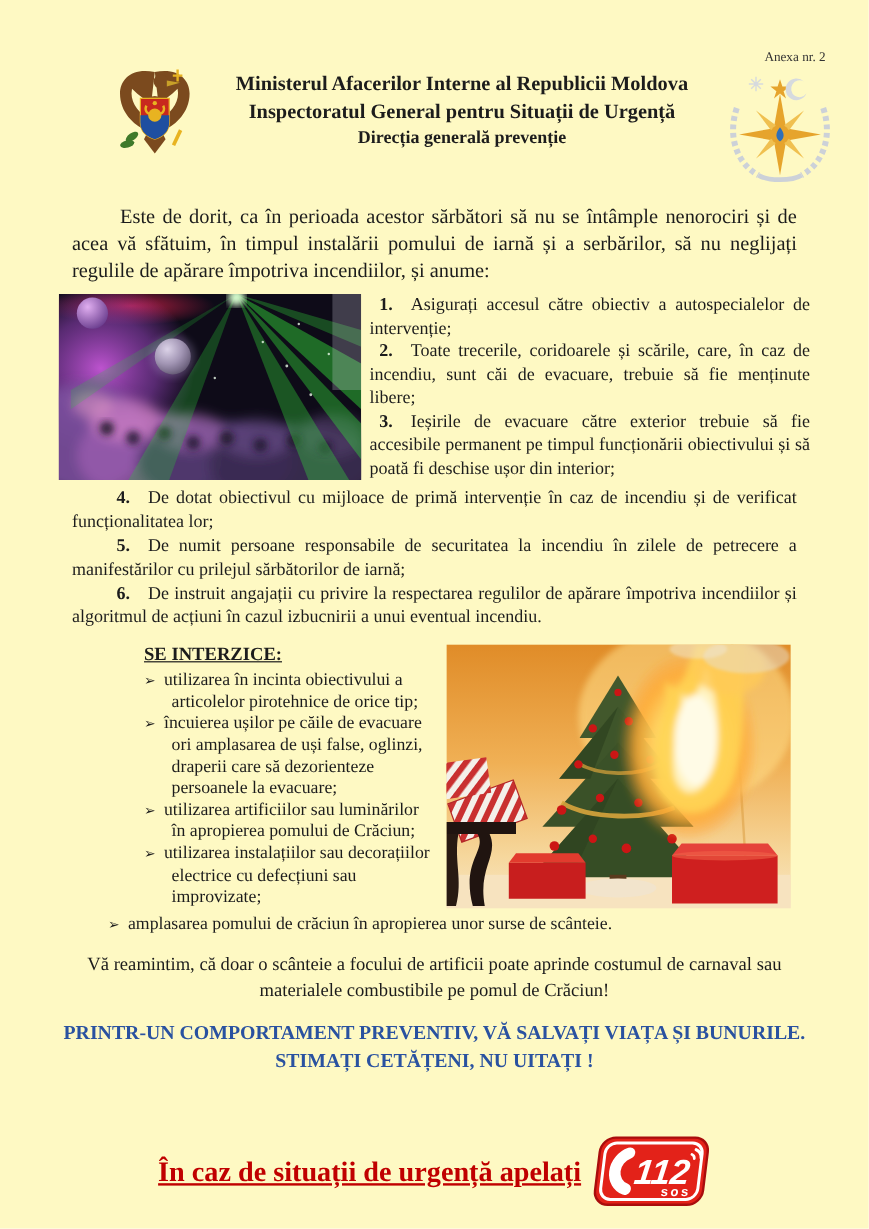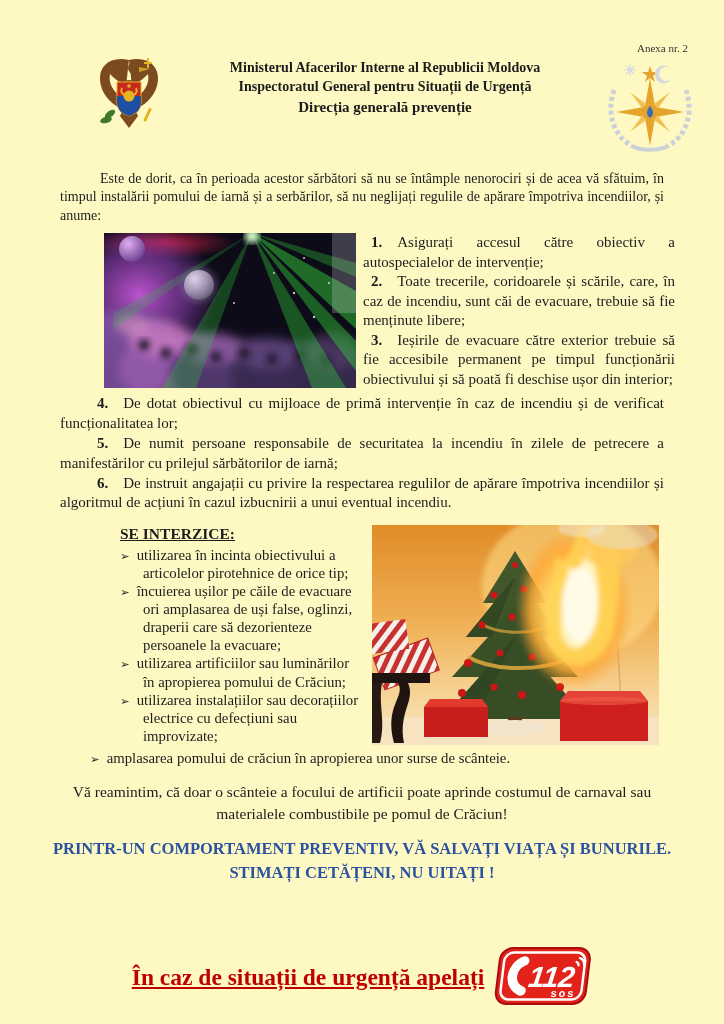--- a/index.html
+++ b/index.html
@@ -4,26 +4,26 @@
 <style>
   html,body{margin:0;padding:0;background:#ffffff;}
   .page{
     position:relative;width:724px;height:1024px;background:#fef9c3;overflow:hidden;
     font-family:"Liberation Serif","DejaVu Serif",serif;color:#1c1c1c;
   }
   .anexa{position:absolute;top:42px;right:36px;font-size:11px;color:#333;}
   .header{display:flex;align-items:flex-start;margin:50px 26px 0 90px;}
   .coa{flex:0 0 auto;}
   .header-text{flex:1 1 auto;text-align:center;padding-top:8px;font-weight:bold;line-height:1.38;}
-  .header-line1,.header-line2{font-size:14px;}
+  .header-line1,.header-line2{font-size:17px;}
   .header-line3{font-size:15px;}
   .emblem{flex:0 0 auto;margin-top:2px;}
   .title{margin:12px 40px 0;text-align:center;font-weight:bold;font-size:20.5px;line-height:1.3;color:#26478E;}
-  .intro{margin:8px 60px 0;font-size:14px;line-height:1.32;text-align:justify;text-indent:40px;}
-  .two-col{margin:8px 49px 0 104px;}
+  .intro{margin:8px 60px 0;font-size:17px;line-height:1.32;text-align:justify;text-indent:40px;}
+  .two-col{margin:8px 49px 0 49px;}
   .two-col::after{content:"";display:block;clear:both;}
   .party-photo{float:left;width:252px;height:155px;margin-right:7px;display:block;}
   .item3{font-size:15px;line-height:1.3;text-align:justify;text-indent:8px;margin:0;}
   .itemF{font-size:15px;line-height:1.32;text-align:justify;text-indent:37px;margin:0;}
   .items-full{margin:5px 60px 0;}
   .num{font-weight:bold;}
   .tab{display:inline-block;width:15px;}
   .interzice{margin:8px 65px 0 60px;}
   .interzice::after{content:"";display:block;clear:both;}
   .tree-photo{float:right;width:287px;height:220px;margin-left:8px;display:block;}

